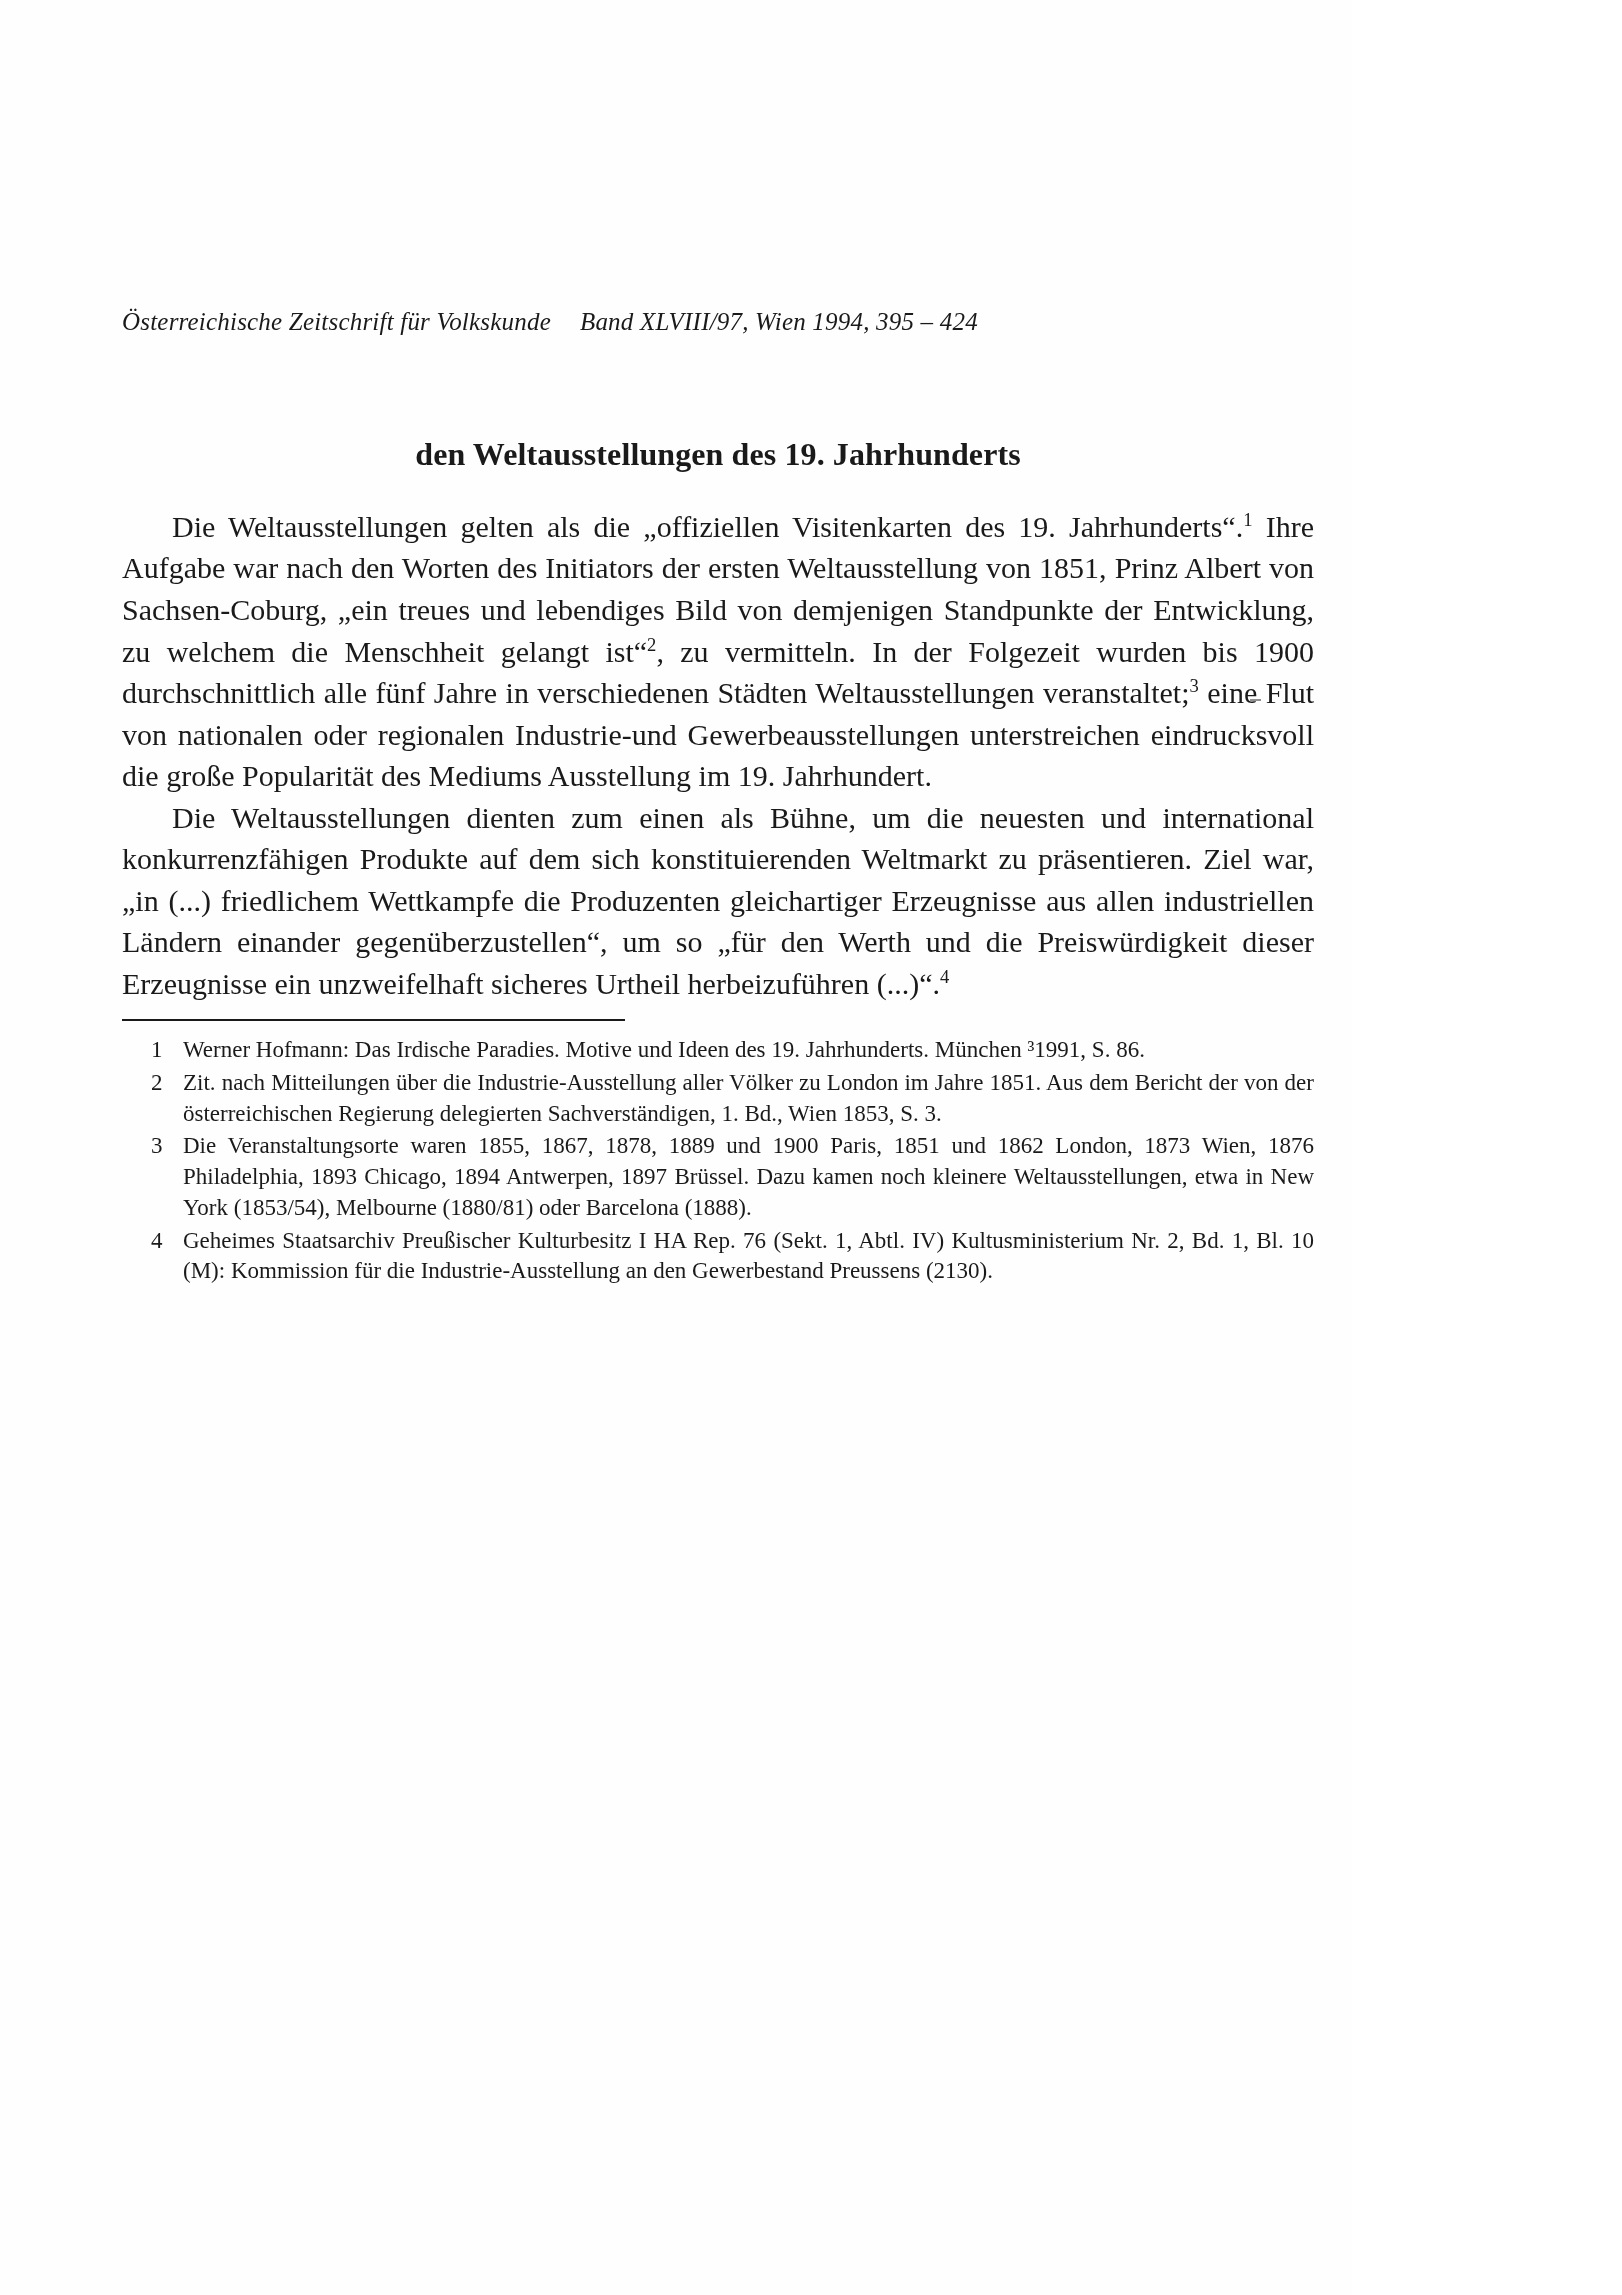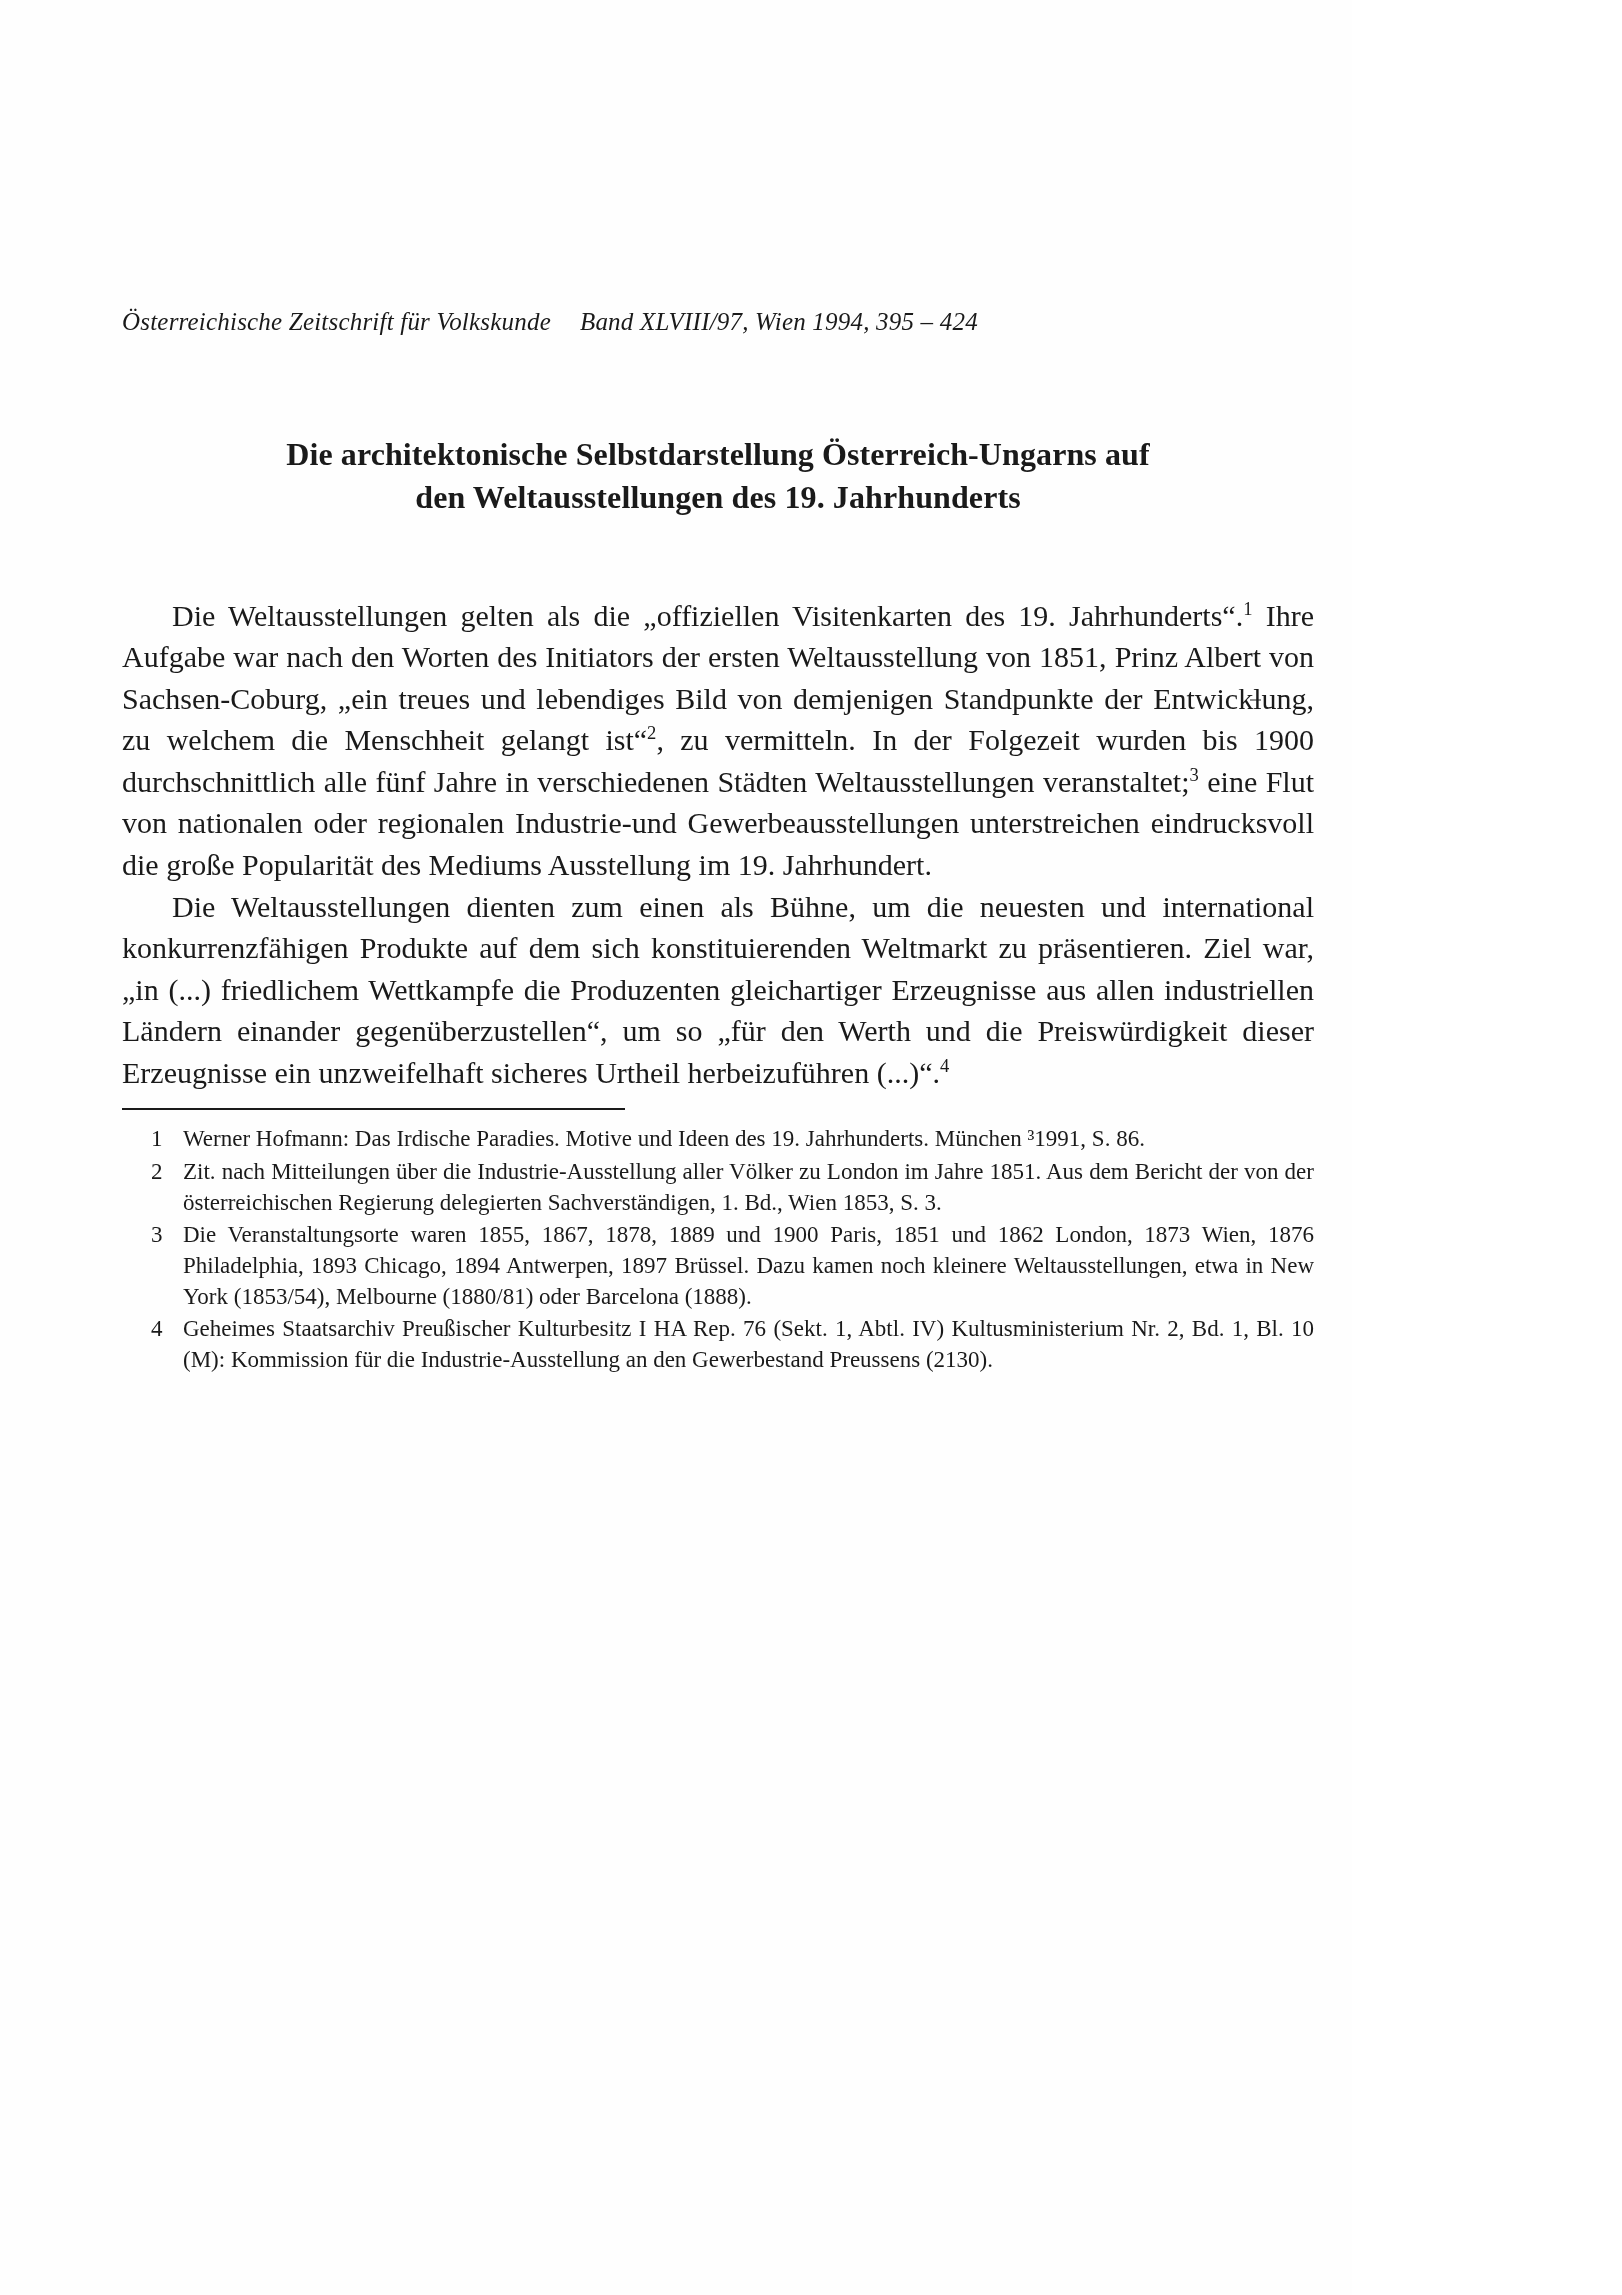--- a/index.html
+++ b/index.html
@@ -62,21 +62,21 @@
 
   .author {
     text-align: center;
     font-size: 29px;
     margin-top: 63px;
     letter-spacing: 0.2px;
   }
 
   
   .body-text {
-    margin-top: 76px;
+    margin-top: 30px;
     font-size: 30px;
     line-height: 1.385;
     text-align: justify;
     text-justify: inter-word;
     hyphens: manual;
   }
   .body-text p {
     margin: 0;
     text-indent: 50px;
   }
@@ -133,21 +133,20 @@
 
   <div class="margin-mark"></div>
 
   <div class="content">
 
     <div class="running-head">
       <span class="journal">Österreichische Zeitschrift für Volkskunde</span><span class="issue">Band XLVIII/97, Wien 1994, 395 – 424</span>
     </div>
 
     <div class="title-block">
-      <span class="title-line">Die architektonische Selbstdarstellung Österreich-Ungarns auf</span>
       <span class="title-line">den Weltausstellungen des 19. Jahrhunderts</span>
     </div>
 
 
     <div class="body-text">
       <p><span>Die Weltausstellungen gelten als die „offiziellen Visitenkarten des 19. Jahrhunderts“.</span><sup>1</sup><span> Ihre Aufgabe war nach den Worten des Initiators der ersten Weltausstellung von 1851, Prinz Albert von Sachsen-Coburg, „ein treues und lebendiges Bild von demjenigen Standpunkte der Entwicklung, zu welchem die Menschheit gelangt ist“</span><sup>2</sup><span>, zu vermitteln. In der Folgezeit wurden bis 1900 durchschnittlich alle fünf Jahre in verschiedenen Städten Weltausstellungen veranstaltet;</span><sup>3</sup><span> eine Flut von nationalen oder regionalen Industrie-und Gewerbeausstellungen unterstreichen eindrucksvoll die große Popularität des Mediums Ausstellung im 19. Jahrhundert.</span></p>
 
       <p><span>Die Weltausstellungen dienten zum einen als Bühne, um die neuesten und international konkurrenzfähigen Produkte auf dem sich konstituierenden Weltmarkt zu präsentieren. Ziel war, „in (...) friedlichem Wettkampfe die Produzenten gleichartiger Erzeugnisse aus allen industriellen Ländern einander gegenüberzustellen“, um so „für den Werth und die Preiswürdigkeit dieser Erzeugnisse ein unzweifelhaft sicheres Urtheil herbeizuführen (...)“.</span><sup>4</sup></p>
 
     </div>

